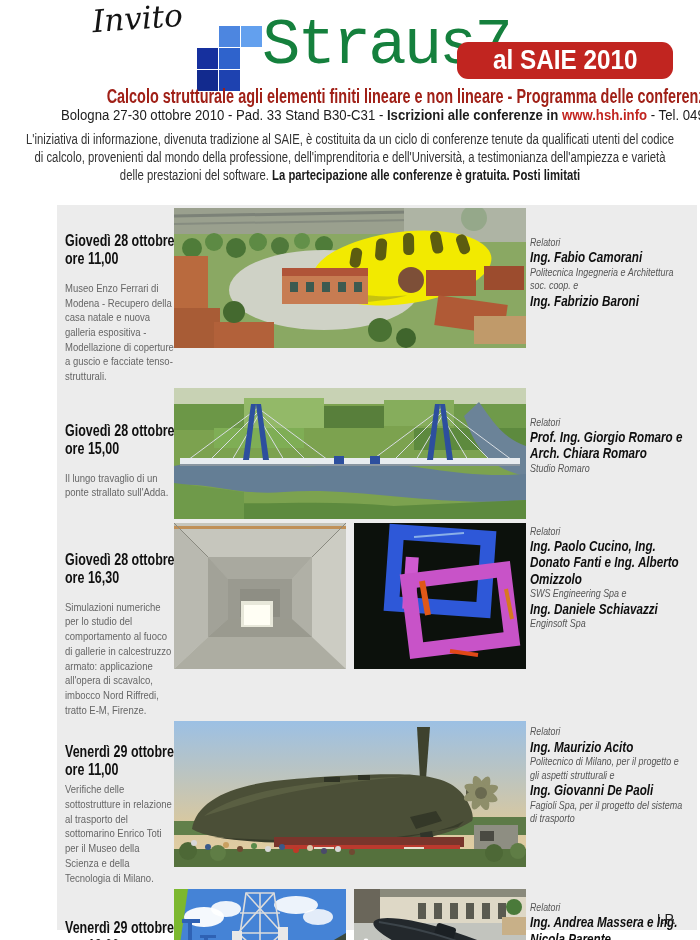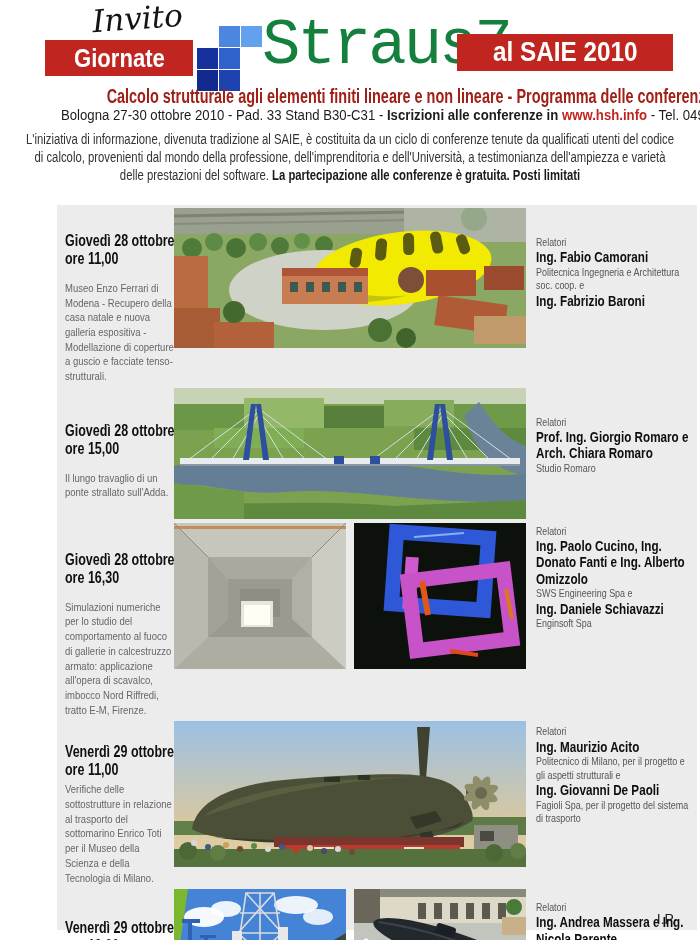--- a/index.html
+++ b/index.html
@@ -6,21 +6,21 @@
   .page{position:relative;width:700px;height:940px;background:#fff;overflow:hidden;
         font-family:"Liberation Sans",sans-serif;color:#222;}
 
   
   .invito{position:absolute;left:92px;top:0px;font-family:"DejaVu Serif",serif;
           font-style:italic;font-size:31px;color:#141414;transform:rotate(-4deg);}
   .redbox{position:absolute;background:#c12520;color:#fff;font-weight:bold;
           display:flex;align-items:center;justify-content:center;}
   .giornate{left:45px;top:40px;width:148px;height:36px;}
   .giornate span{font-size:26px;transform:scaleX(.85);white-space:nowrap;}
-  .saie{left:457px;top:34px;width:216px;height:37px;}
+  .saie{left:457px;top:42px;width:216px;height:37px;border-radius:11px;}
   .saie span{font-size:27px;transform:scaleX(.9);white-space:nowrap;}
   .squares{position:absolute;left:197px;top:26px;display:grid;
            grid-template-columns:repeat(3,21px);grid-auto-rows:21px;gap:1px;}
   .sq{width:21px;height:21px;}
   .sq-a{background:#4d86e0}.sq-b{background:#63a0ee}
   .sq-c{background:#16309e}.sq-d{background:#2f63cc}
   .sq-e{background:#122a8e}.sq-f{background:#1e42b0}
   .logotype{position:absolute;left:262px;top:14px;font-family:Liberation Mono, monospace;
             font-size:64px;line-height:1;color:#15803d;letter-spacing:-3px;}
   .headline{position:absolute;left:0;top:85px;width:700px;text-align:center;}
@@ -44,39 +44,36 @@
   .col-text{width:114px;box-sizing:border-box;padding:22px 16px 0 5px;}
   .date-line{white-space:nowrap;font-size:16px;font-weight:bold;color:#101010;
              line-height:1.12;transform:scaleX(.78);transform-origin:0 0;}
   .desc{width:134px;font-size:11.6px;color:#666;line-height:1.27;
         transform:scaleX(.82);transform-origin:0 0;margin-top:13px;}
   .g2 .desc{margin-top:3px;}
   .pt24{padding-top:24px}.pt34{padding-top:34px}.pt28{padding-top:28px}
   .pt22{padding-top:22px}.pt30{padding-top:30px}
   .col-media{width:352px;display:flex;justify-content:space-between;}
   .col-media svg{display:block;}
-  .col-rel{width:166px;box-sizing:border-box;padding-left:10px;}
+  .col-rel{width:166px;box-sizing:border-box;padding-left:4px;font-style:italic;}
   .rin{width:195px;transform:scaleX(.8);transform-origin:0 0;}
   .rpt28{padding-top:28px}.rpt2{padding-top:2px}.rpt4{padding-top:4px}.rpt12{padding-top:12px}
   .rel-label{font-size:11px;color:#555;line-height:1.2;}
   .rel-bold{font-size:14.6px;font-weight:bold;color:#0e0e0e;line-height:1.12;}
   .rel-reg{font-size:11.2px;color:#555;line-height:1.22;}
 
   .ip{position:absolute;right:24px;top:911px;font-size:14px;color:#1d1d1d;z-index:5;}
 </style>
 </head>
 <body>
 
 <div class="page">
 
   <div class="invito">Invito</div>
 
-  <div class="redbox giornate">
-    <span>Giornate</span>
-  </div>
 
   <div class="squares">
     <div class="sq"></div>
     <div class="sq sq-a"></div>
     <div class="sq sq-b"></div>
     <div class="sq sq-c"></div>
     <div class="sq sq-d"></div>
     <div class="sq"></div>
     <div class="sq sq-e"></div>
     <div class="sq sq-f"></div>

